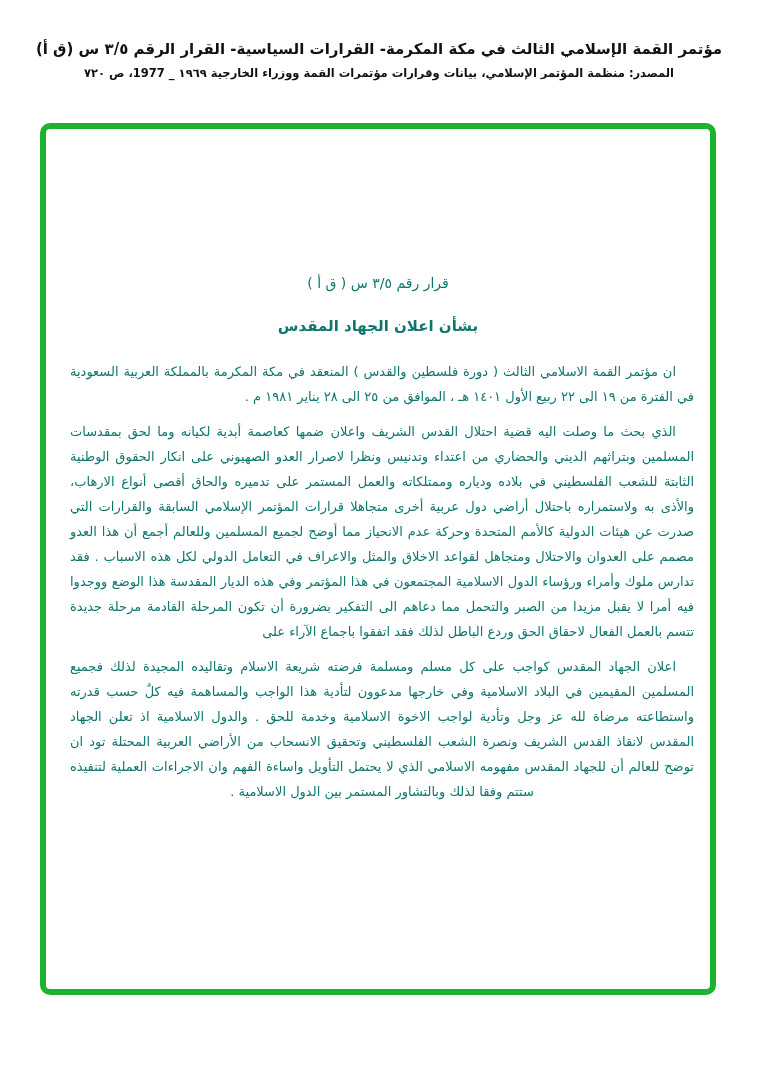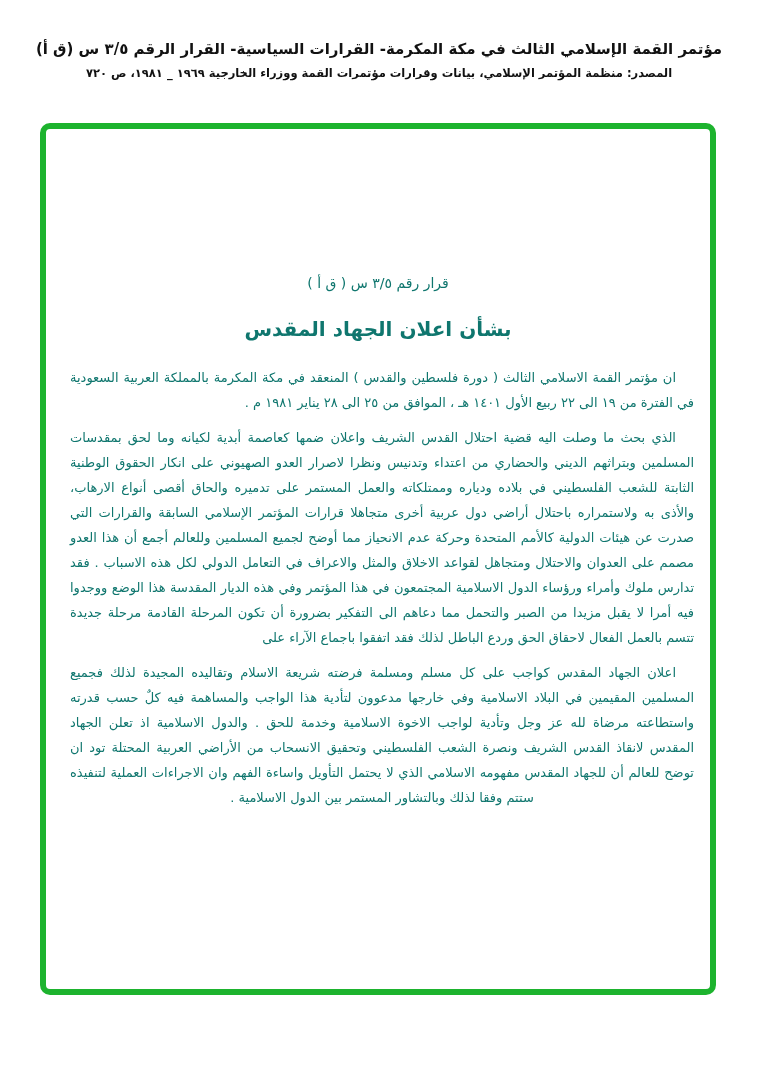--- a/index.html
+++ b/index.html
@@ -60,21 +60,21 @@
     direction: rtl;
     color: #1f1f1f;
   }
   .decision-number {
     text-align: center;
     font-size: 14px;
     margin: 0 0 26px 0;
   }
   .decision-subject {
     text-align: center;
-    font-size: 20px;
+    font-size: 15px;
     font-weight: bold;
     margin: 0 0 24px 0;
   }
   .body-paragraph {
     font-size: 13px;
     line-height: 25px;
     text-align: justify;
     text-indent: 18px;
     margin: 0 0 10px 8px;
   }
@@ -82,21 +82,21 @@
     text-align-last: center;
   }
 </style>
 </head>
 <body>
 
 <div class="page">
 
   <header class="doc-header">
     <div class="line1">مؤتمر القمة الإسلامي الثالث في مكة المكرمة- القرارات السياسية- القرار الرقم ٣/٥ س (ق أ)</div>
-    <div class="line2">المصدر: منظمة المؤتمر الإسلامي، بيانات وقرارات مؤتمرات القمة ووزراء الخارجية ١٩٦٩ _ ١٩٨١، ص ٧٢٠</div>
+    <div class="line2">المصدر: منظمة المؤتمر الإسلامي، بيانات وقرارات مؤتمرات القمة ووزراء الخارجية ١٩٦٩ _ 1977، ص ٧٢٠</div>
   </header>
 
   <div class="green-frame" style="border-color: rgb(29, 179, 46);">
     <div class="frame-content" style="color: #0f766e;">
 
       <div class="decision-number">قرار رقم ٣/٥ س ( ق أ )</div>
 
       <div class="decision-subject">بشأن اعلان الجهاد المقدس</div>
 
       <p class="body-paragraph">ان مؤتمر القمة الاسلامي الثالث ( دورة فلسطين والقدس ) المنعقد في مكة المكرمة بالمملكة العربية السعودية في الفترة من ١٩ الى ٢٢ ربيع الأول ١٤٠١ هـ ، الموافق من ٢٥ الى ٢٨ يناير ١٩٨١ م .</p>

